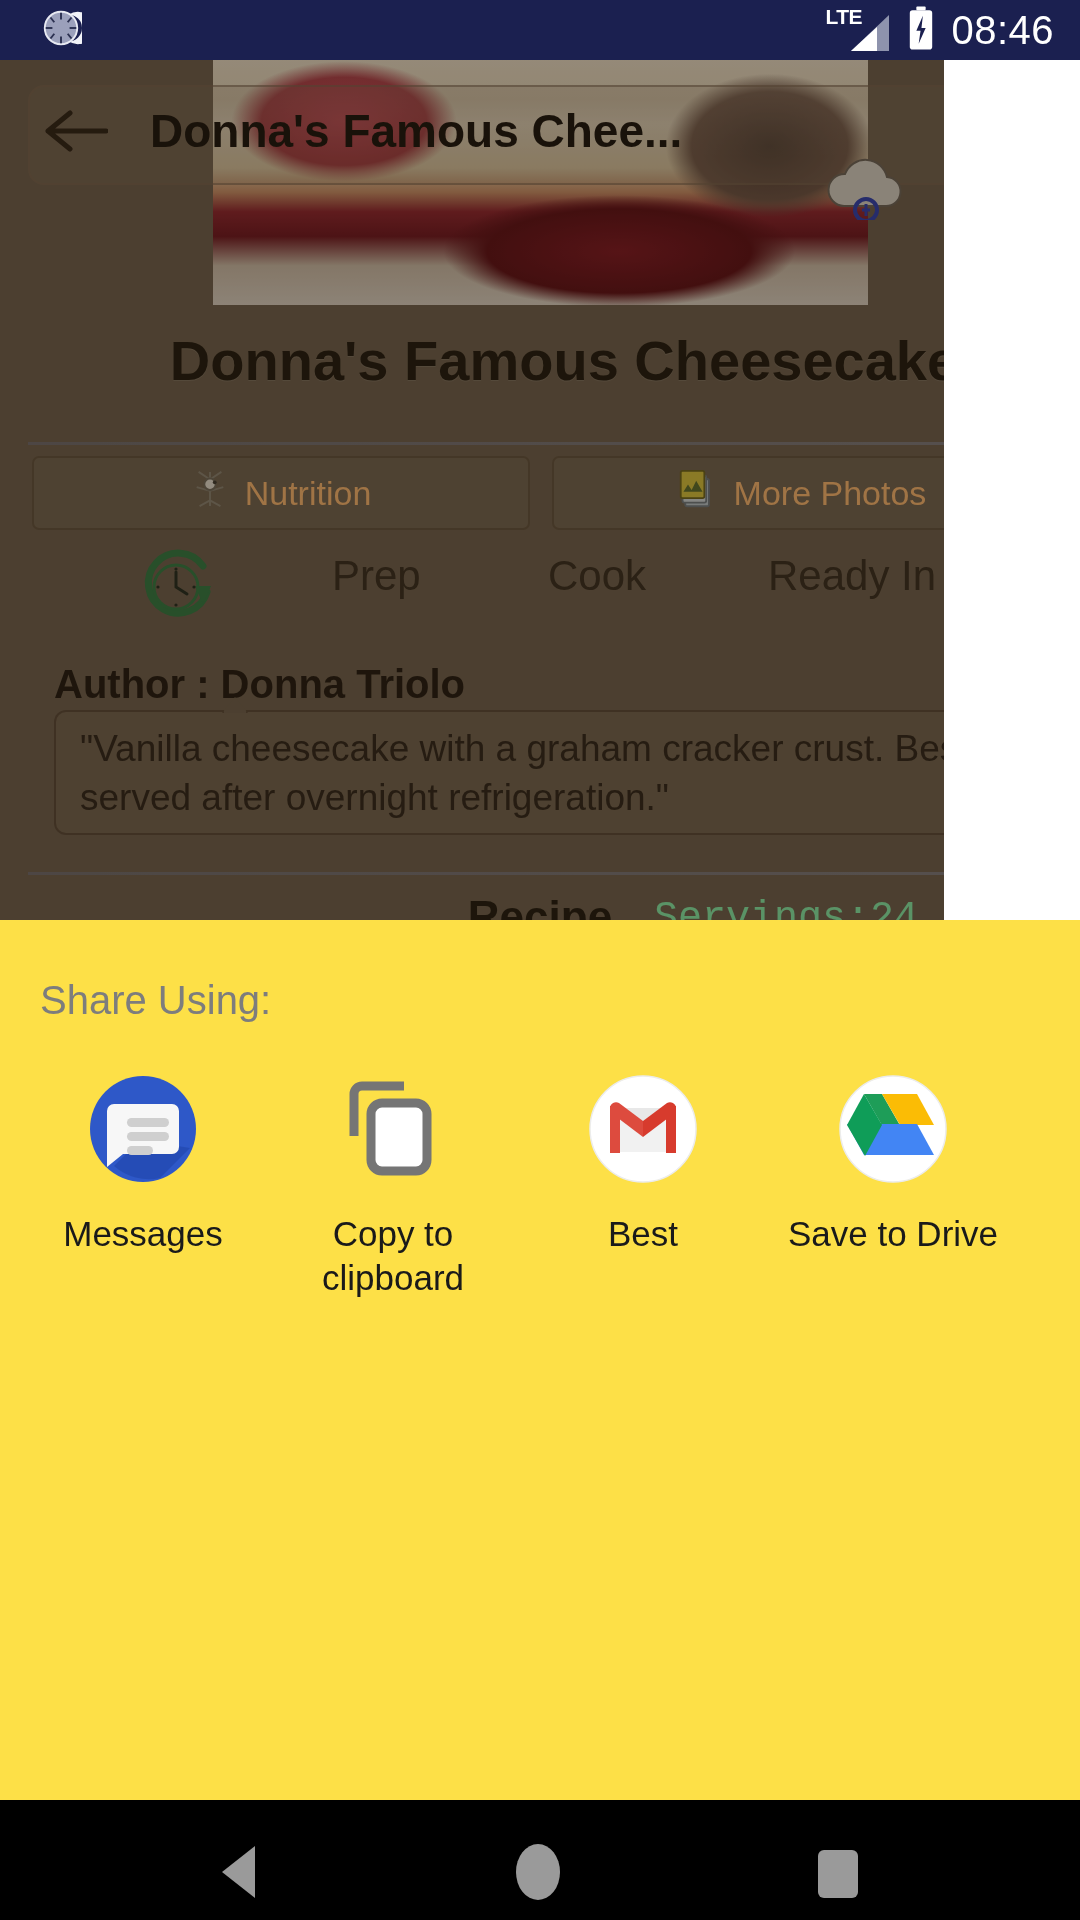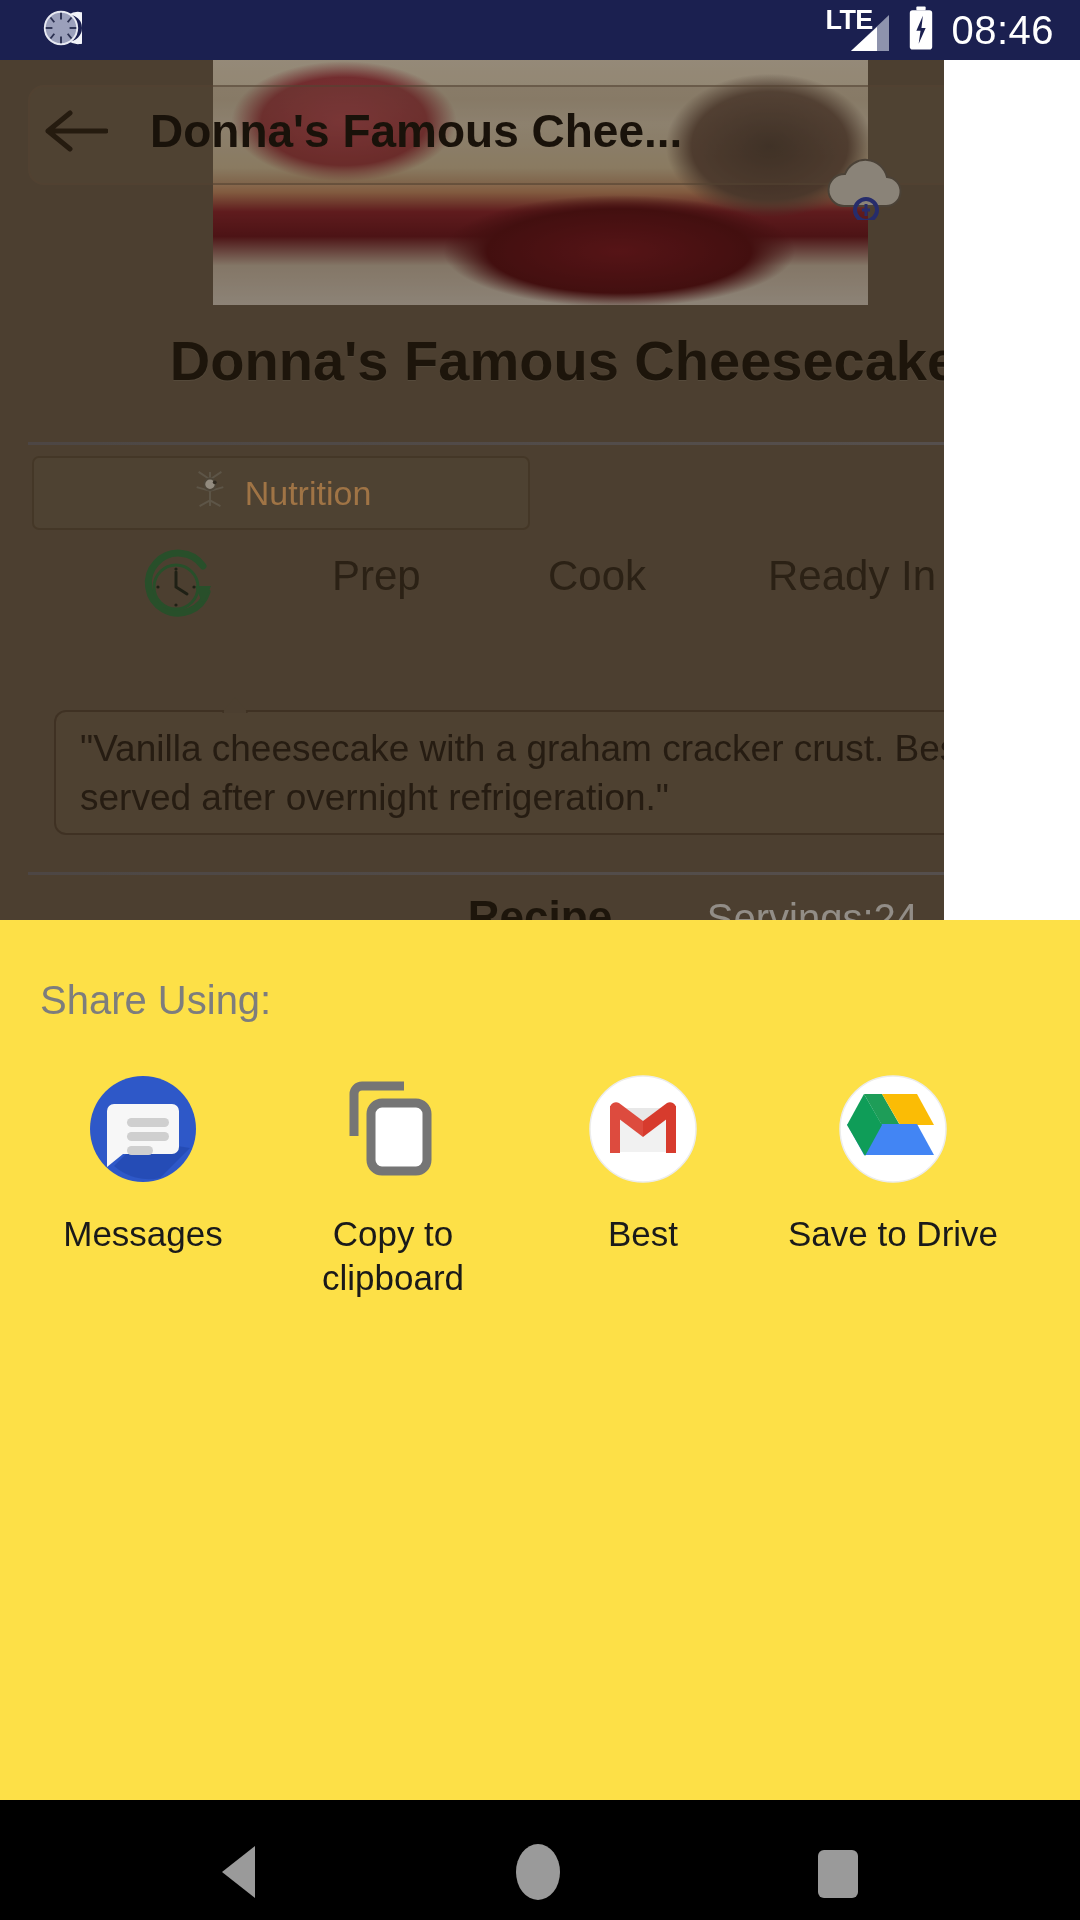--- a/index.html
+++ b/index.html
@@ -13,21 +13,21 @@
 
   
   #status-bar{
     position:absolute; left:0; top:0; width:1080px; height:60px;
     background:#1b2050; color:#fff; z-index:60;
   }
   #status-left{ position:absolute; left:40px; top:0; height:60px; display:flex; align-items:center; }
   #status-right{ position:absolute; right:26px; top:0; height:60px; display:flex; align-items:center; gap:16px; }
   .sb-clock{ font-size:40px; font-weight:400; letter-spacing:0.5px; color:#fff; line-height:1; }
   .lte-wrap{ position:relative; width:66px; height:46px; }
-  .lte-txt{ position:absolute; left:0; top:-2px; font-size:27px; font-weight:700; letter-spacing:-0.5px; }
+  .lte-txt{ position:absolute; left:0; top:-2px; font-size:21px; font-weight:700; letter-spacing:-0.5px; }
   .sig{ position:absolute; right:0; bottom:0; width:44px; height:40px; }
 
   
   #app-behind{
     position:absolute; left:0; top:60px; width:944px; height:860px;
     background:#6d6050; overflow:hidden; z-index:10;
   }
   #scrim{ position:absolute; inset:0; background:rgba(30,18,4,.42); z-index:30; pointer-events:none; }
 
   #hero-photo{
@@ -119,21 +119,21 @@
     position:absolute; left:24px; top:12px; width:930px;
     font-size:37px; line-height:1.33; color:#2b241c;
   }
 
   #recipe-label{
     position:absolute; left:0; top:832px; width:1080px; text-align:center;
     font-size:44px; font-weight:700; color:#1d1810; z-index:20;
   }
   #servings-label{
     position:absolute; right:26px; top:836px;
-    font-size:40px; color:#e5e5e5; z-index:20;
+    font-size:40px; color:#86efac; z-index:20;font-family:Liberation Mono, monospace;
   }
 
   
   #share-sheet{
     position:absolute; left:0; top:920px; width:1080px; height:880px;
     background:#fde047; z-index:50;
   }
   #share-heading{
     position:absolute; left:40px; top:58px;
     font-size:40px; color:#7d7d7d; font-weight:400;
@@ -218,39 +218,51 @@
       <span>
         <svg viewBox="0 0 40 44" width="38" height="42">
           <path d="M20 4 L20 40 M20 12 L8 4 M20 12 L32 4 M20 24 L6 20 M20 24 L34 20 M20 34 L9 40 M20 34 L31 40" stroke="#8a8578" stroke-width="2" fill="none"></path>
           <circle cx="20" cy="17" r="6" fill="#e6e2d8" stroke="#6e6a5e" stroke-width="2"></circle>
           <circle cx="25" cy="15" r="2" fill="#3b3a33"></circle>
         </svg>
       </span>
       <span>Nutrition</span>
     </div>
 
+    <div class="pill-btn" id="btn-morephotos">
+      <span>
+        <svg viewBox="0 0 44 46" width="40" height="42">
+          <rect x="8" y="12" width="26" height="30" rx="2" fill="#b9c6cf" stroke="#6f7b84" stroke-width="2"></rect>
+          <rect x="5" y="8" width="26" height="30" rx="2" fill="#cfd9e0" stroke="#6f7b84" stroke-width="2"></rect>
+          <rect x="3" y="3" width="26" height="30" rx="2" fill="#d8c53e" stroke="#6b6420" stroke-width="2"></rect>
+          <path d="M6 26 l5 -8 l4 6 l5 -10 l7 12 z" fill="#5b6e2f"></path>
+        </svg>
+      </span>
+      <span>More Photos</span>
+    </div>
 
     <div id="times-row">
       <div id="clock-icon">
         <svg viewBox="0 0 92 88" width="92" height="88">
           <path d="M68 24 A30 30 0 1 0 72 50" fill="none" stroke="#2f7a46" stroke-width="7" stroke-linecap="round"></path>
           <path d="M60 44 L76 44 L68 62 Z" fill="#2f7a46"></path>
           <circle cx="41" cy="45" r="22" fill="none" stroke="#2f7a46" stroke-width="3"></circle>
           <path d="M41 45 L41 30 M41 45 L52 52" stroke="#1f2a22" stroke-width="3" stroke-linecap="round"></path>
           <circle cx="41" cy="27" r="1.6" fill="#1f2a22"></circle>
           <circle cx="59" cy="45" r="1.6" fill="#1f2a22"></circle>
           <circle cx="41" cy="63" r="1.6" fill="#1f2a22"></circle>
           <circle cx="23" cy="45" r="1.6" fill="#1f2a22"></circle>
         </svg>
       </div>
       <div class="time-label" id="lbl-prep">Prep</div>
       <div class="time-label" id="lbl-cook">Cook</div>
       <div class="time-label" id="lbl-ready">Ready In</div>
     </div>
 
+    <div id="author-line">Author : Donna Triolo</div>
     <div id="desc-bubble">
       <div class="tail"></div>
       <div id="desc-text">"Vanilla cheesecake with a graham cracker crust.  Best served after overnight refrigeration."</div>
     </div>
 
     <div class="hr-line" id="hr-2"></div>
     <div id="recipe-label">Recipe</div>
     <div id="servings-label">Servings:24</div>
 
     <div id="scrim"></div>

